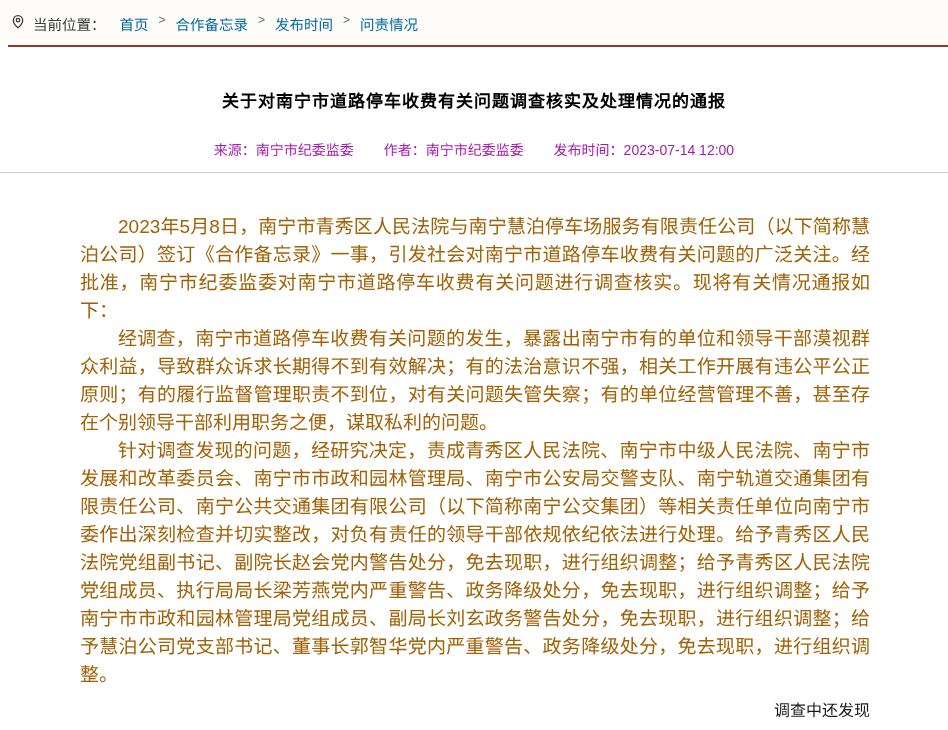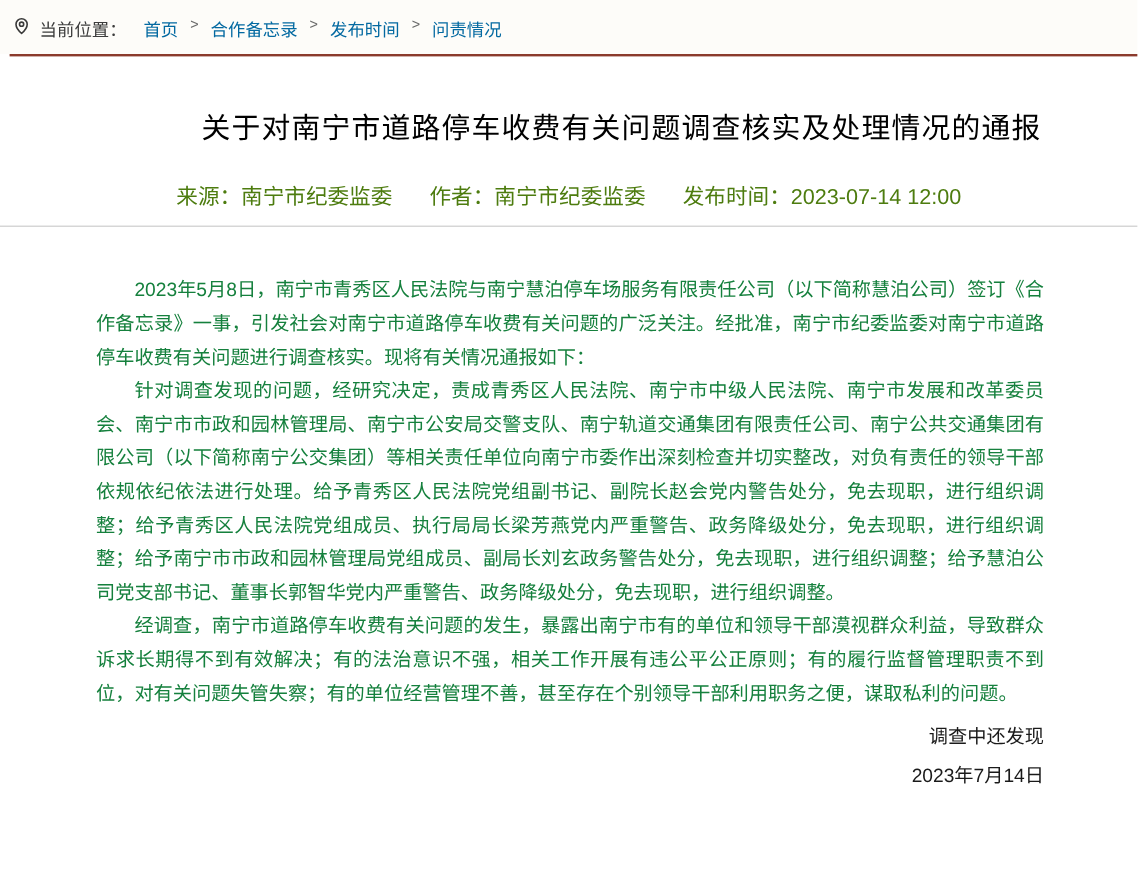--- a/index.html
+++ b/index.html
@@ -34,50 +34,50 @@
   .topbar .sep { color: #6b6b6b; font-size: 12px; }
 
   .accent-line {
     margin-left: 8px;
     border-top: 2px solid #8b3a2c;
   }
 
   
   .article-title {
     margin: 40px 80px 0;
-    text-align: right;
-    font-size: 24px;
-    font-weight: normal;
+    text-align: center;
+    font-size: 17px;
+    font-weight: bold;
     color: #000000;
     letter-spacing: 1px;
   }
   .article-meta {
     margin-top: 27px;
     text-align: center;
-    font-size: 18px;
-    color: #4d7c0f;
+    font-size: 14px;
+    color: #a21caf;
   }
   .article-meta span { margin: 0 13px; }
 
   .meta-divider {
     margin-top: 13px;
     border-bottom: 1px solid #cccccc;
   }
 
   
   .article-body {
     padding: 40px 78px 0 80px;
   }
   .article-body p {
     margin: 0;
-    font-size: 16px;
+    font-size: 19px;
     line-height: 28px;
     text-align: justify;
     text-indent: 2em;
-    color: #15803d;
+    color: #a16207;
   }
   .signature-block {
     margin-top: 5px;
     text-align: right;
     font-size: 16px;
     line-height: 33px;
     color: #1a1a1a;
   }
 </style>
 </head>
@@ -104,19 +104,19 @@
 <h1 class="article-title">关于对南宁市道路停车收费有关问题调查核实及处理情况的通报</h1>
 <div class="article-meta">
   <span>来源：南宁市纪委监委</span>
   <span>作者：南宁市纪委监委</span>
   <span>发布时间：2023-07-14 12:00</span>
 </div>
 <div class="meta-divider"></div>
 
 <div class="article-body">
   <p>2023年5月8日，南宁市青秀区人民法院与南宁慧泊停车场服务有限责任公司（以下简称慧泊公司）签订《合作备忘录》一事，引发社会对南宁市道路停车收费有关问题的广泛关注。经批准，南宁市纪委监委对南宁市道路停车收费有关问题进行调查核实。现将有关情况通报如下：</p>
+  <p>经调查，南宁市道路停车收费有关问题的发生，暴露出南宁市有的单位和领导干部漠视群众利益，导致群众诉求长期得不到有效解决；有的法治意识不强，相关工作开展有违公平公正原则；有的履行监督管理职责不到位，对有关问题失管失察；有的单位经营管理不善，甚至存在个别领导干部利用职务之便，谋取私利的问题。</p>
   <p>针对调查发现的问题，经研究决定，责成青秀区人民法院、南宁市中级人民法院、南宁市发展和改革委员会、南宁市市政和园林管理局、南宁市公安局交警支队、南宁轨道交通集团有限责任公司、南宁公共交通集团有限公司（以下简称南宁公交集团）等相关责任单位向南宁市委作出深刻检查并切实整改，对负有责任的领导干部依规依纪依法进行处理。给予青秀区人民法院党组副书记、副院长赵会党内警告处分，免去现职，进行组织调整；给予青秀区人民法院党组成员、执行局局长梁芳燕党内严重警告、政务降级处分，免去现职，进行组织调整；给予南宁市市政和园林管理局党组成员、副局长刘玄政务警告处分，免去现职，进行组织调整；给予慧泊公司党支部书记、董事长郭智华党内严重警告、政务降级处分，免去现职，进行组织调整。</p>
-  <p>经调查，南宁市道路停车收费有关问题的发生，暴露出南宁市有的单位和领导干部漠视群众利益，导致群众诉求长期得不到有效解决；有的法治意识不强，相关工作开展有违公平公正原则；有的履行监督管理职责不到位，对有关问题失管失察；有的单位经营管理不善，甚至存在个别领导干部利用职务之便，谋取私利的问题。</p>
   <div class="signature-block">
     <div>调查中还发现</div>
     <div>2023年7月14日</div>
   </div>
 </div>
 
 </body></html>

